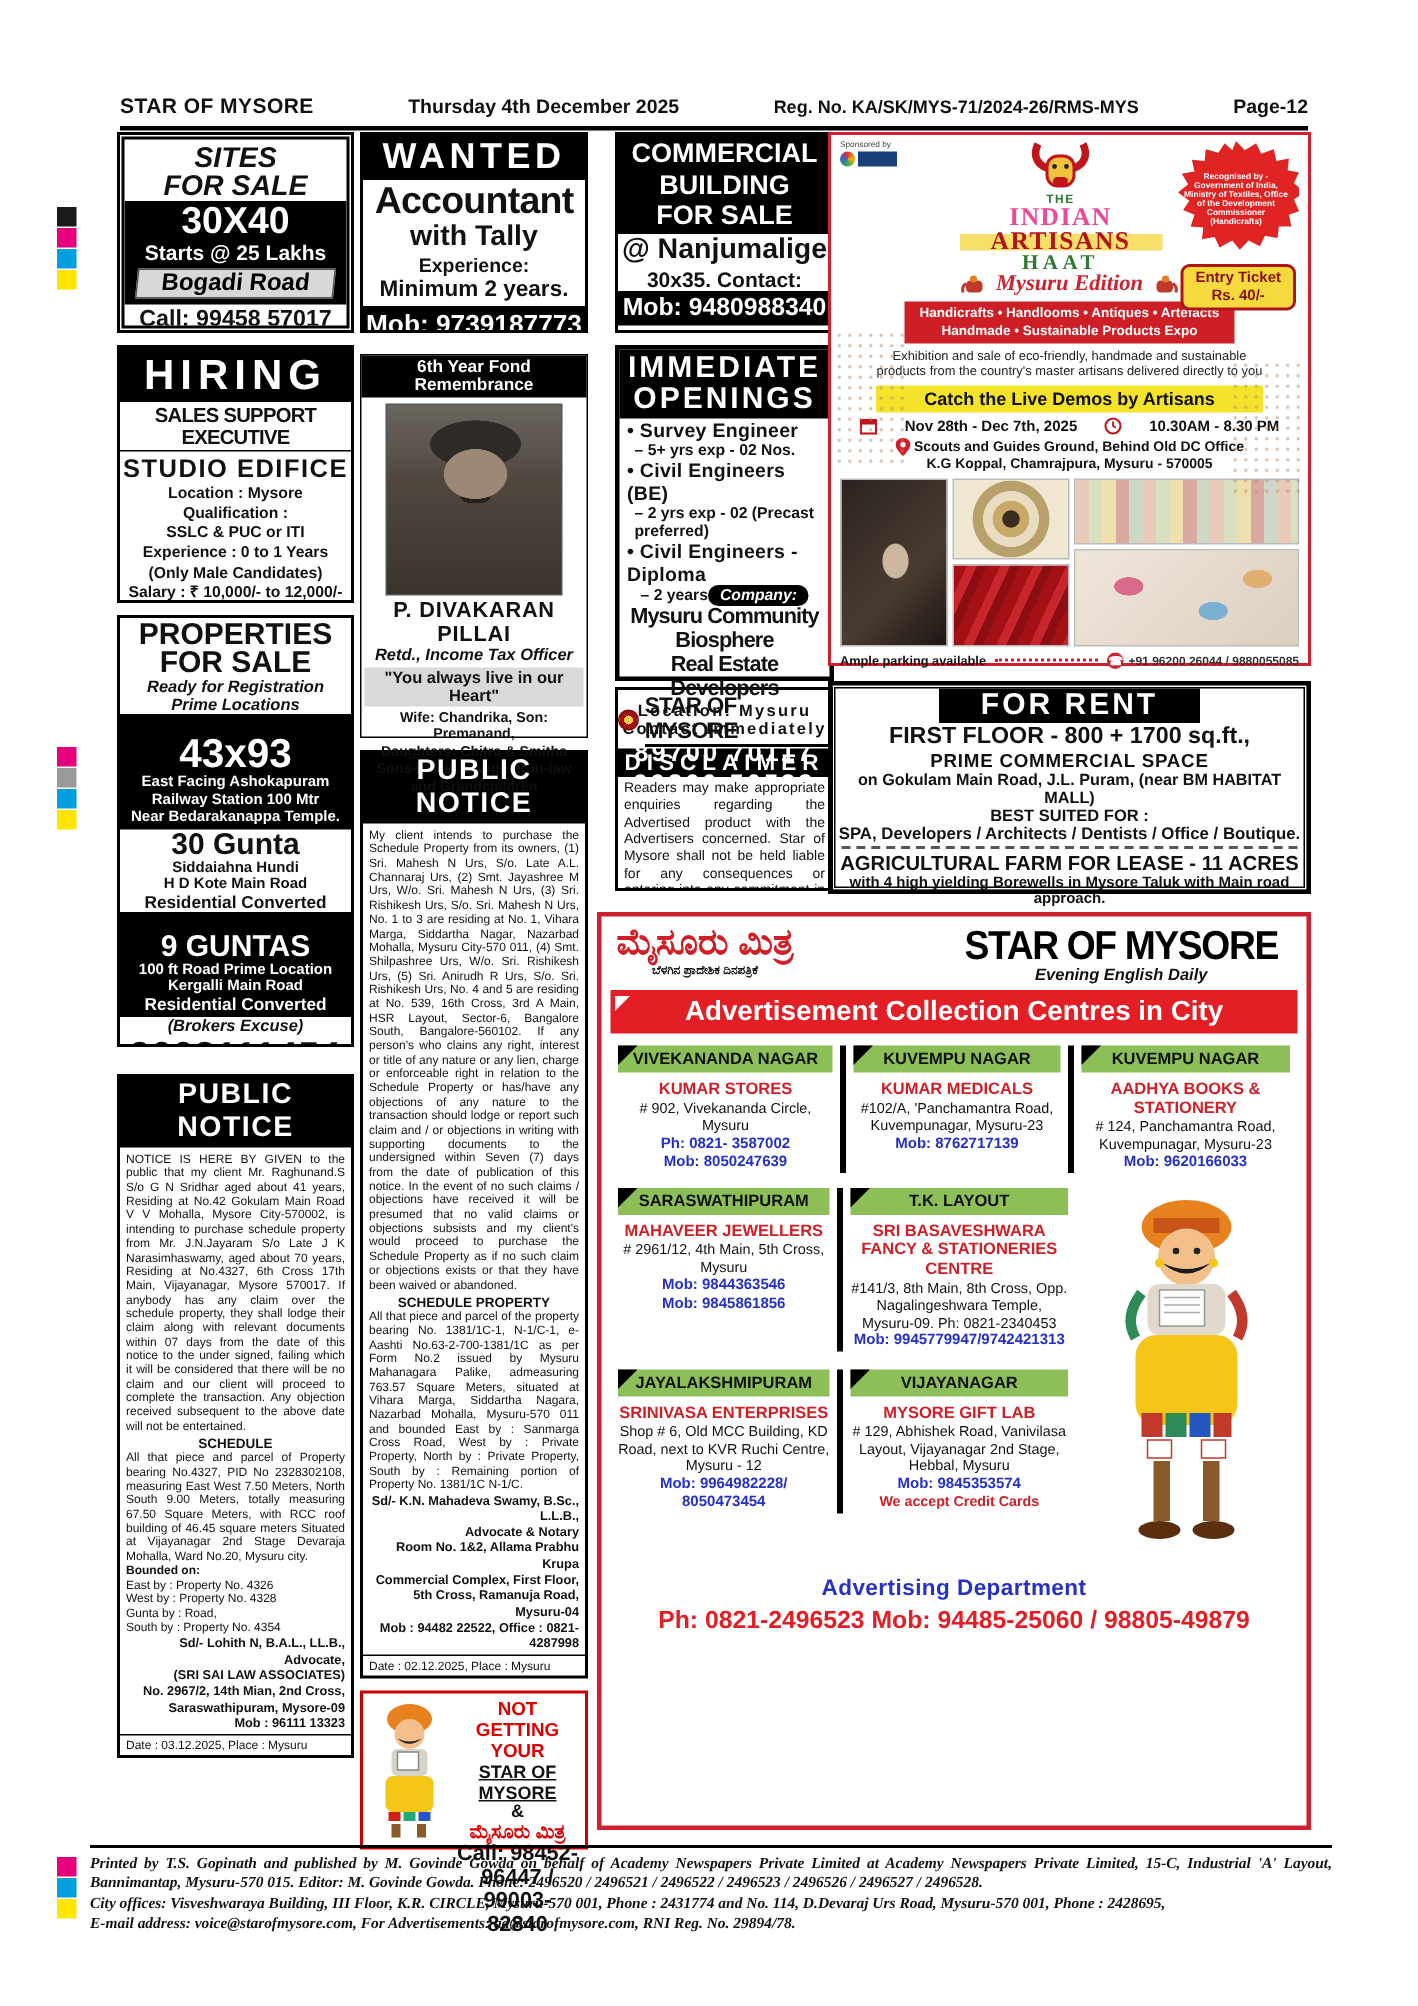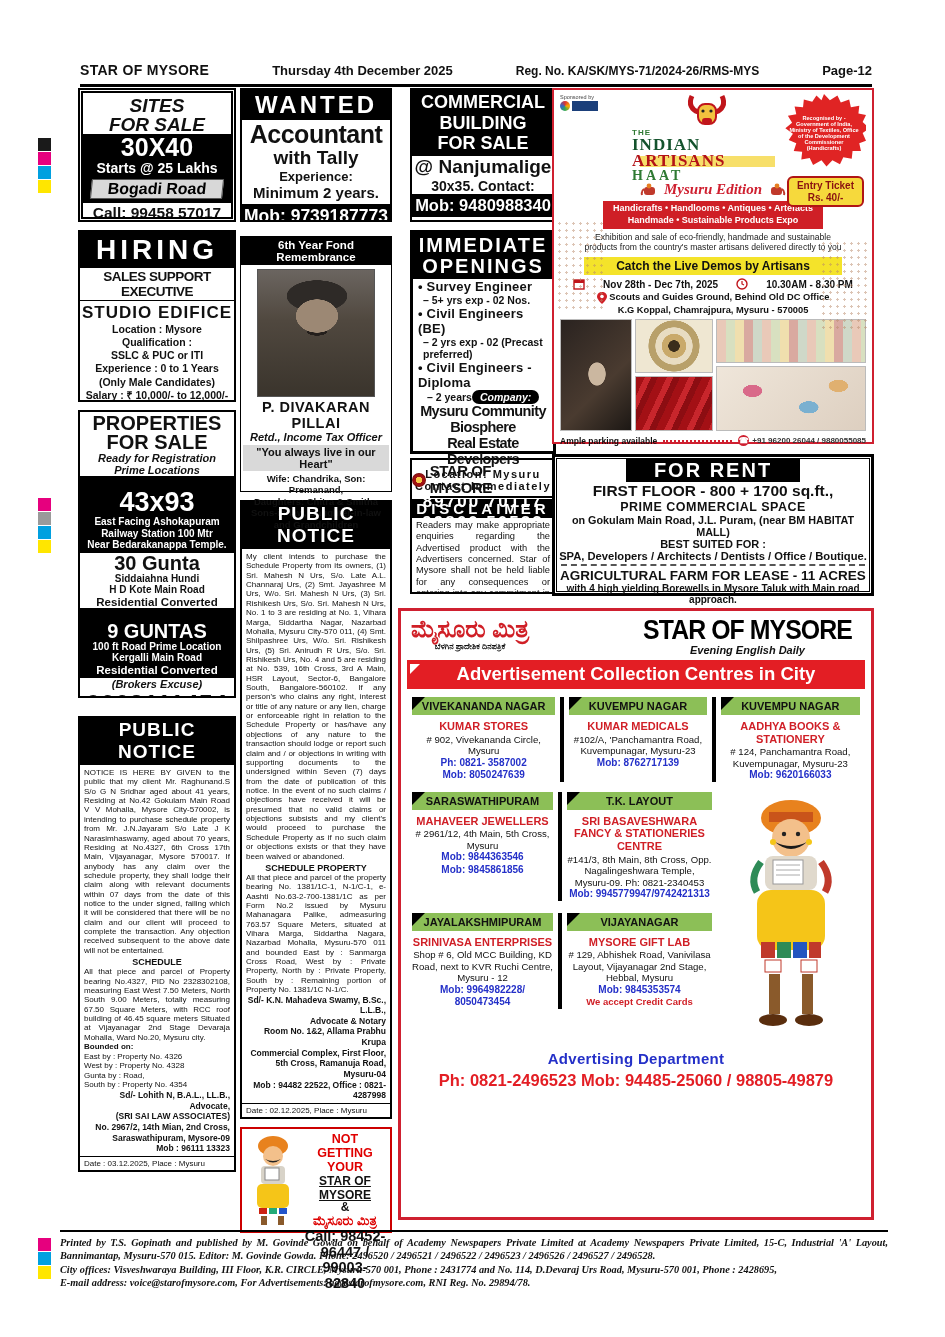--- a/index.html
+++ b/index.html
@@ -112,23 +112,23 @@
   .disc .mt { font-weight:bold; font-size:15px; letter-spacing:-.5px; border-bottom:2px solid #000; }
   .disc .h { font-size:15px; letter-spacing:4px; padding:1px 0; }
   .disc .bd { font-size:9.3px; line-height:1.22; padding:2px 4px; }
   
   .art { height:356px; border:2px solid #cf2030; padding:4px 6px; position:relative; background:#fff; }
   .art .toprow { display:flex; justify-content:space-between; }
   .art .sponsor { width:72px; font-size:5.5px; color:#444; }
   .art .sponsor .lg { display:flex; gap:2px; margin-top:1px; }
   .art .sponsor .sq1 { width:10px; height:10px; border-radius:50%; background:conic-gradient(#d33,#fa0,#3a5,#36c,#d33); }
   .art .sponsor .sq2 { width:26px; height:10px; background:#1b3f7a; }
-  .art .titleblk { flex:1; }
+  .art .titleblk { text-align:center; flex:1; }
   .art .the { color:#2f7a33; font-weight:bold; font-size:8px; letter-spacing:1px; }
-  .art .tin { color:#14532d; font-weight:bold; font-family:"Liberation Serif",serif; font-size:17px; line-height:.95; letter-spacing:1px; }
+  .art .tin { color:#ec4899; font-weight:bold; font-family:"Liberation Serif",serif; font-size:17px; line-height:.95; letter-spacing:1px; }
   .art .tar { color:#b31217; font-weight:bold; font-family:"Liberation Serif",serif; font-size:17px; line-height:.95; letter-spacing:1px; background:linear-gradient(#f7df6a,#f7df6a) center/90% 70% no-repeat; }
   .art .tha { color:#2f7a33; font-weight:bold; font-family:"Liberation Serif",serif; font-size:14px; letter-spacing:3px; line-height:1; }
   .art .burst { width:84px; height:78px; background:#e02424; color:#fff; font-size:5.6px; font-weight:bold; text-align:center; display:flex; align-items:center; padding:10px 6px;
      clip-path:polygon(50% 0,57% 8%,66% 2%,70% 11%,80% 7%,82% 17%,92% 15%,91% 25%,100% 27%,96% 36%,104% 44%,96% 50%,100% 60%,92% 63%,94% 73%,84% 73%,83% 83%,73% 81%,69% 90%,60% 85%,53% 93%,47% 85%,37% 91%,33% 82%,23% 84%,24% 74%,14% 73%,17% 63%,8% 59%,13% 51%,4% 44%,12% 37%,7% 28%,17% 26%,15% 16%,25% 17%,26% 7%,36% 10%,41% 2%,47% 8%); }
   .art .edrow { display:flex; align-items:center; justify-content:center; gap:6px; margin-top:-2px; }
   .art .ed { color:#cf2030; font-family:"Liberation Serif",serif; font-style:italic; font-weight:bold; font-size:15px; }
   .art .ticket { position:absolute; right:8px; top:86px; background:#f6d93c; border:2px solid #b01515; border-radius:6px; color:#8a1111; font-weight:bold; font-size:10px; text-align:center; padding:2px 8px; line-height:1.15; }
   .art .rb { background:#cf1f26; color:#fff; text-align:center; font-weight:bold; font-size:9px; width:72%; margin:3px auto 0; padding:2px 2px; line-height:1.3; }
   .art .desc { text-align:center; font-size:8.6px; line-height:1.25; margin-top:3px; color:#222; }
   .art .yb { background:#f4e32a; text-align:center; font-weight:bold; font-size:12px; width:84%; margin:4px auto 0; padding:2px 0; }

